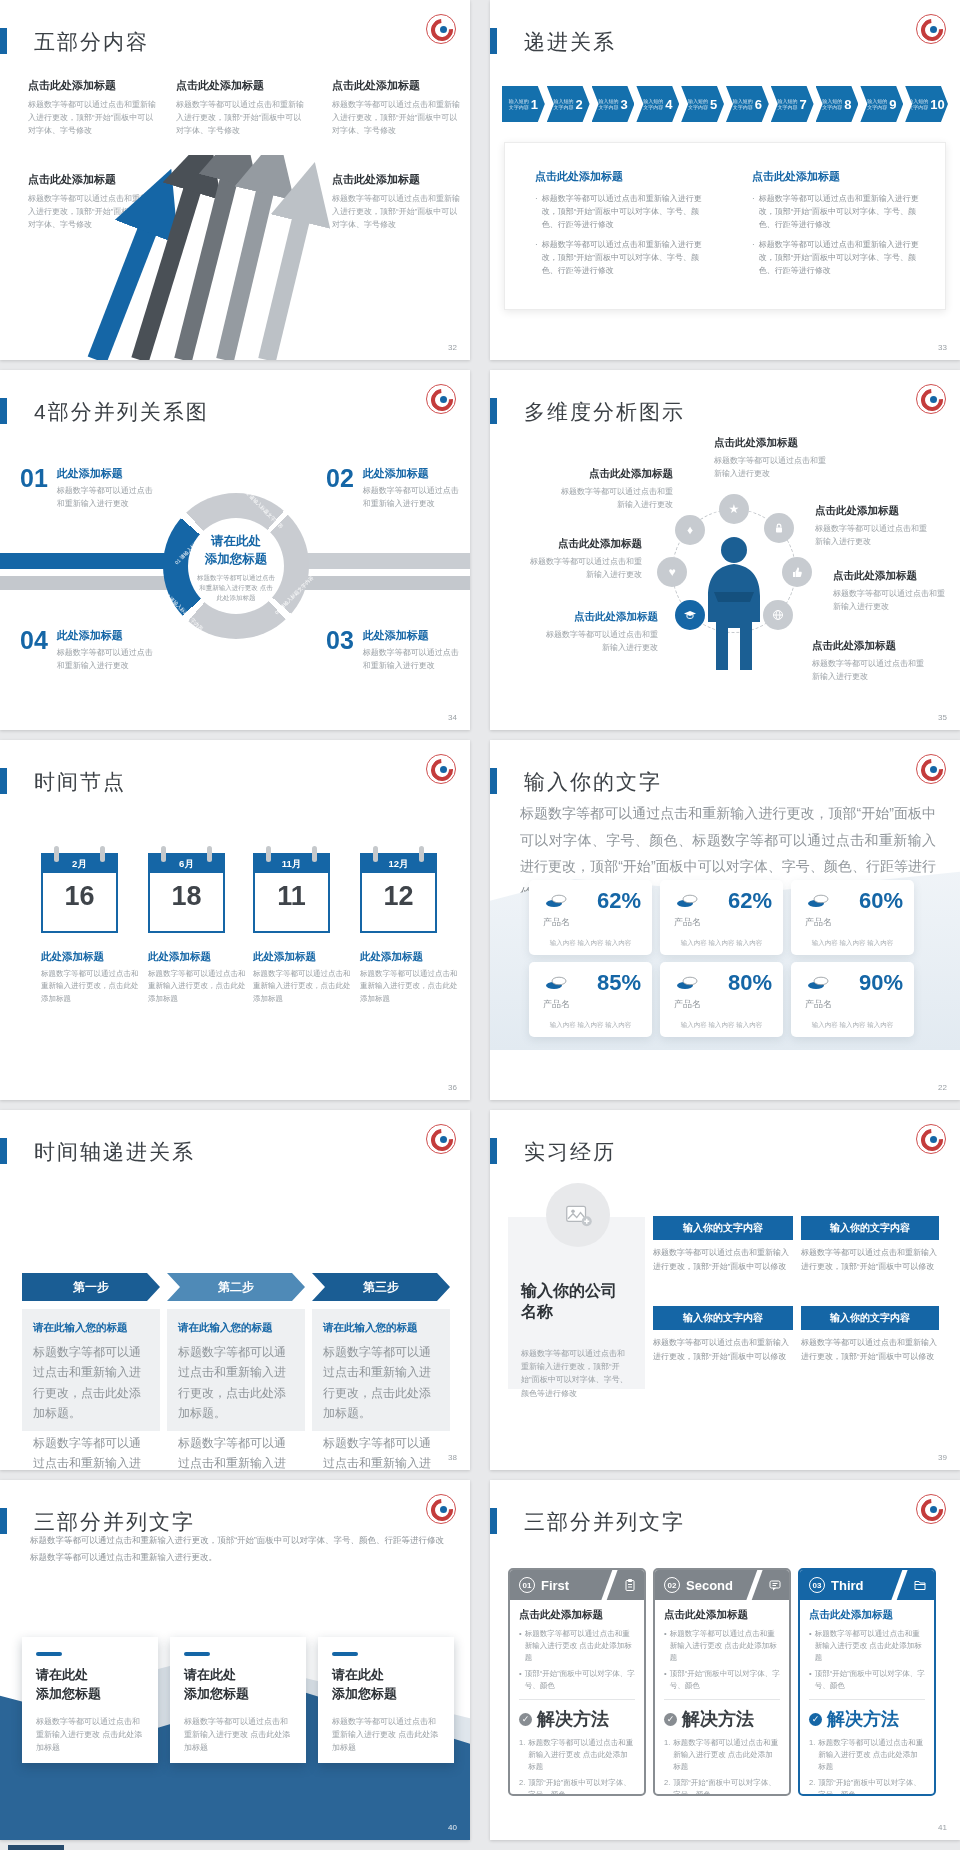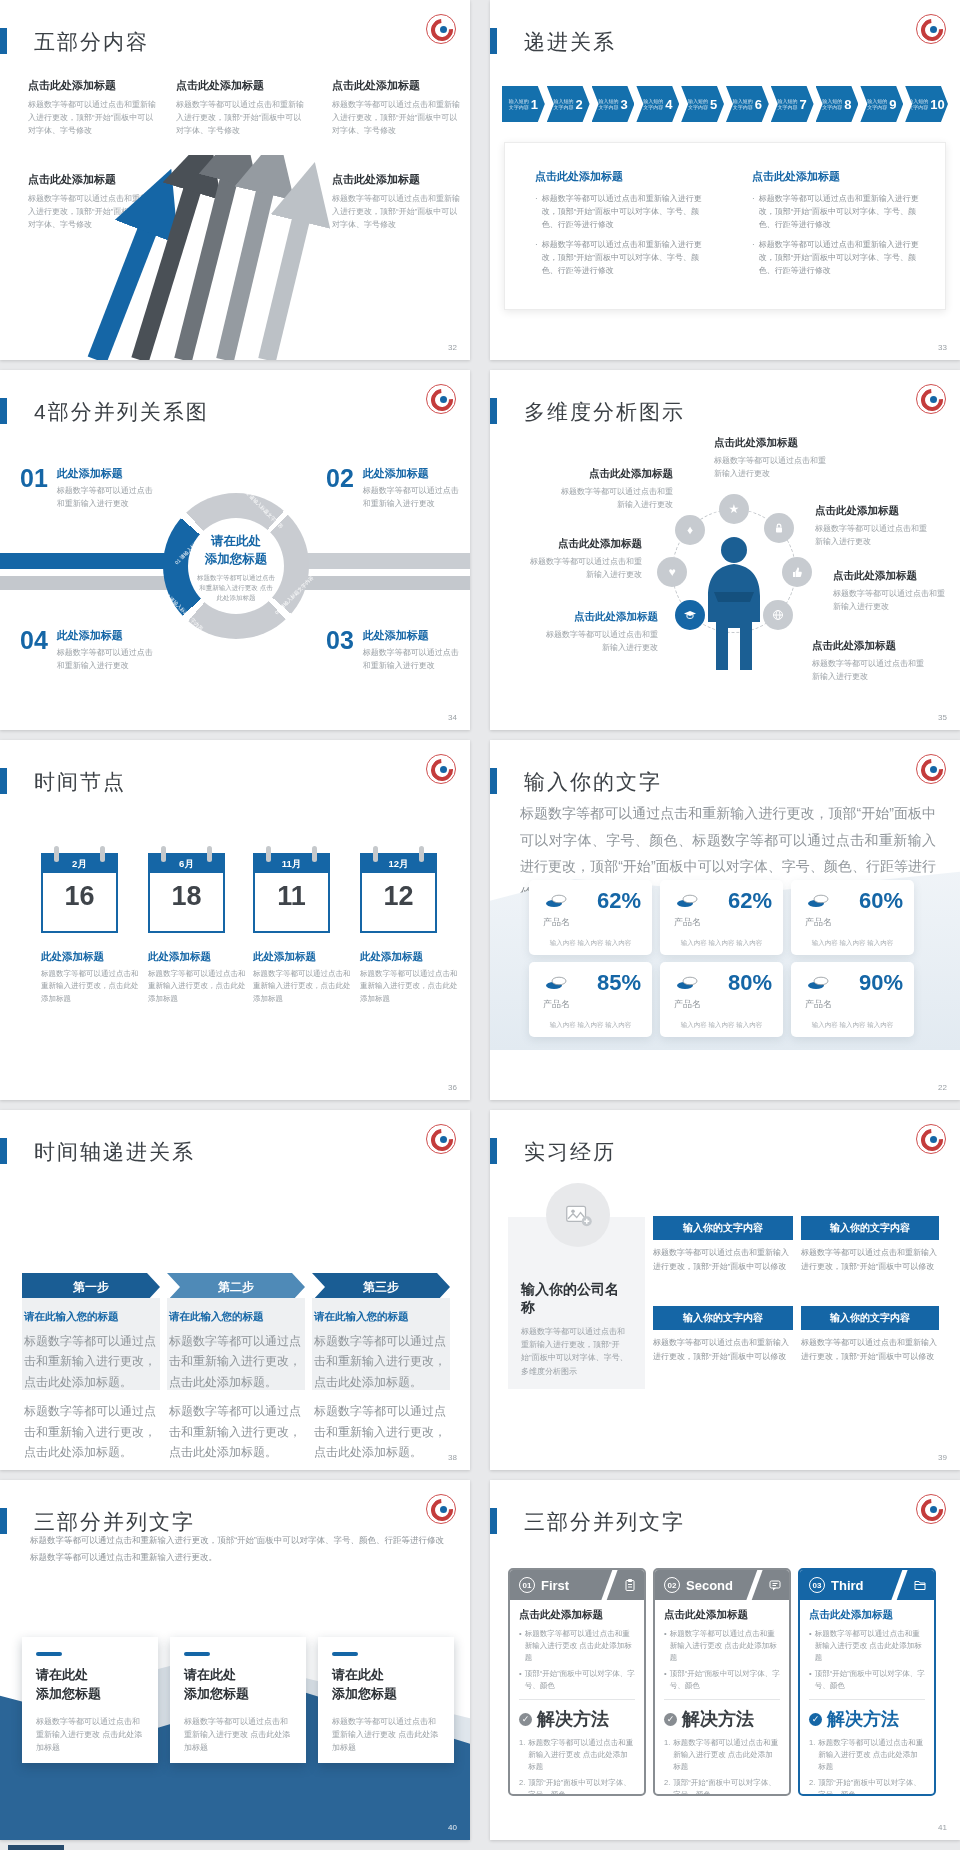--- a/index.html
+++ b/index.html
@@ -85,28 +85,28 @@
 .ppct{position:absolute;right:11px;top:8px;font-size:22px;font-weight:bold;color:#1566a6}
 .psub{position:absolute;left:0;right:0;bottom:7px;text-align:center;font-size:6.5px;color:#a7acb1;white-space:nowrap}
 .p1{left:39px;top:140px}.p2{left:170px;top:140px}.p3{left:301px;top:140px}
 .p4{left:39px;top:222px}.p5{left:170px;top:222px}.p6{left:301px;top:222px}
 
 .banner{position:absolute;top:163px;width:138px;height:28px;color:#fff;font-size:12px;font-weight:bold;text-align:center;line-height:28px}
 .banner.a1{left:22px;background:#1a5d94;clip-path:polygon(0 0,calc(100% - 13px) 0,100% 50%,calc(100% - 13px) 100%,0 100%)}
 .banner.a2{left:167px;background:#4f8ab7}
 .banner.a3{left:312px;background:#1a5d94}
 .banner.a2,.banner.a3{clip-path:polygon(0 0,calc(100% - 13px) 0,100% 50%,calc(100% - 13px) 100%,0 100%,13px 50%)}
-.s38-card{position:absolute;top:188px;width:138px;height:92px;background:#eef0f2;padding:12px 2px}
+.s38-card{position:absolute;top:199px;width:138px;height:122px;background:#eef0f2;padding:12px 11px}
 .s38-card .bh{font-size:10.5px;margin-bottom:7px}
 .s38-card p{font-size:12px;color:#8f959a;line-height:1.7;margin-bottom:9px}
 .k1{left:22px}.k2{left:167px}.k3{left:312px}
 
 .photo-circle{position:absolute;left:56px;top:73px;width:64px;height:64px;border-radius:50%;background:#e8e9eb;z-index:2;display:flex;align-items:center;justify-content:center}
 .s39-left{position:absolute;left:18px;top:107px;width:137px;height:172px;background:#f3f4f6;padding:64px 13px 0}
-.s39-left .bh{font-size:14px;margin-bottom:8px}
+.s39-left .bh{font-size:16px;margin-bottom:24px}
 .s39-left .body-txt{font-size:8px}
 .b-head{position:absolute;height:24px;background:#1566a6;color:#fff;font-weight:bold;font-size:10px;text-align:center;line-height:24px}
 .b-body{position:absolute;font-size:8px;color:#8f959a;line-height:1.75;width:140px}
 .ba{left:163px;width:140px}.bb{left:311px;width:138px}
 .r1h{top:106px}.r2h{top:196px}.r1b{top:136px}.r2b{top:226px}
 .bbb{left:311px}
 
 .s40-para{position:absolute;left:30px;right:26px;top:52px;font-size:8.5px;color:#8f959a;line-height:1.95;text-align:justify}
 .w-light{position:absolute;left:0;right:0;top:150px;height:210px;background:#dfe6ec;
   clip-path:polygon(0 38%,45% 12%,100% 42%,100% 100%,0 100%)}
@@ -563,21 +563,21 @@
     <svg width="30" height="30" viewBox="0 0 24 24">
           <rect x="3" y="5" width="15" height="12" rx="1.5" fill="#fff" stroke="#b4b8bc" stroke-width="1"></rect>
           <circle cx="8" cy="9" r="1.4" fill="#b4b8bc"></circle>
           <path d="M4 15 l4-4 3 3 3-4 4 5" stroke="#b4b8bc" stroke-width="1" fill="none"></path>
           <circle cx="19" cy="17" r="4" fill="#c4c8cc"></circle>
           <path d="M19 15v4 M17 17h4" stroke="#fff" stroke-width="1.2"></path>
         </svg>
   </div>
   <div class="s39-left">
     <div class="bh dk">输入你的公司名称</div>
-    <div class="body-txt">标题数字等都可以通过点击和重新输入进行更改，顶部“开始”面板中可以对字体、字号、多维度分析图示</div>
+    <div class="body-txt">标题数字等都可以通过点击和重新输入进行更改，顶部“开始”面板中可以对字体、字号、颜色等进行修改</div>
   </div>
 
   <div class="b-head ba r1h">输入你的文字内容</div>
   <div class="b-head bb r1h">输入你的文字内容</div>
   <div class="b-body ba r1b">标题数字等都可以通过点击和重新输入进行更改，顶部“开始”面板中可以修改</div>
   <div class="b-body bbb r1b" style="width:138px">标题数字等都可以通过点击和重新输入进行更改，顶部“开始”面板中可以修改</div>
   <div class="b-head ba r2h">输入你的文字内容</div>
   <div class="b-head bb r2h">输入你的文字内容</div>
   <div class="b-body ba r2b">标题数字等都可以通过点击和重新输入进行更改，顶部“开始”面板中可以修改</div>
   <div class="b-body bbb r2b" style="width:138px">标题数字等都可以通过点击和重新输入进行更改，顶部“开始”面板中可以修改</div>

